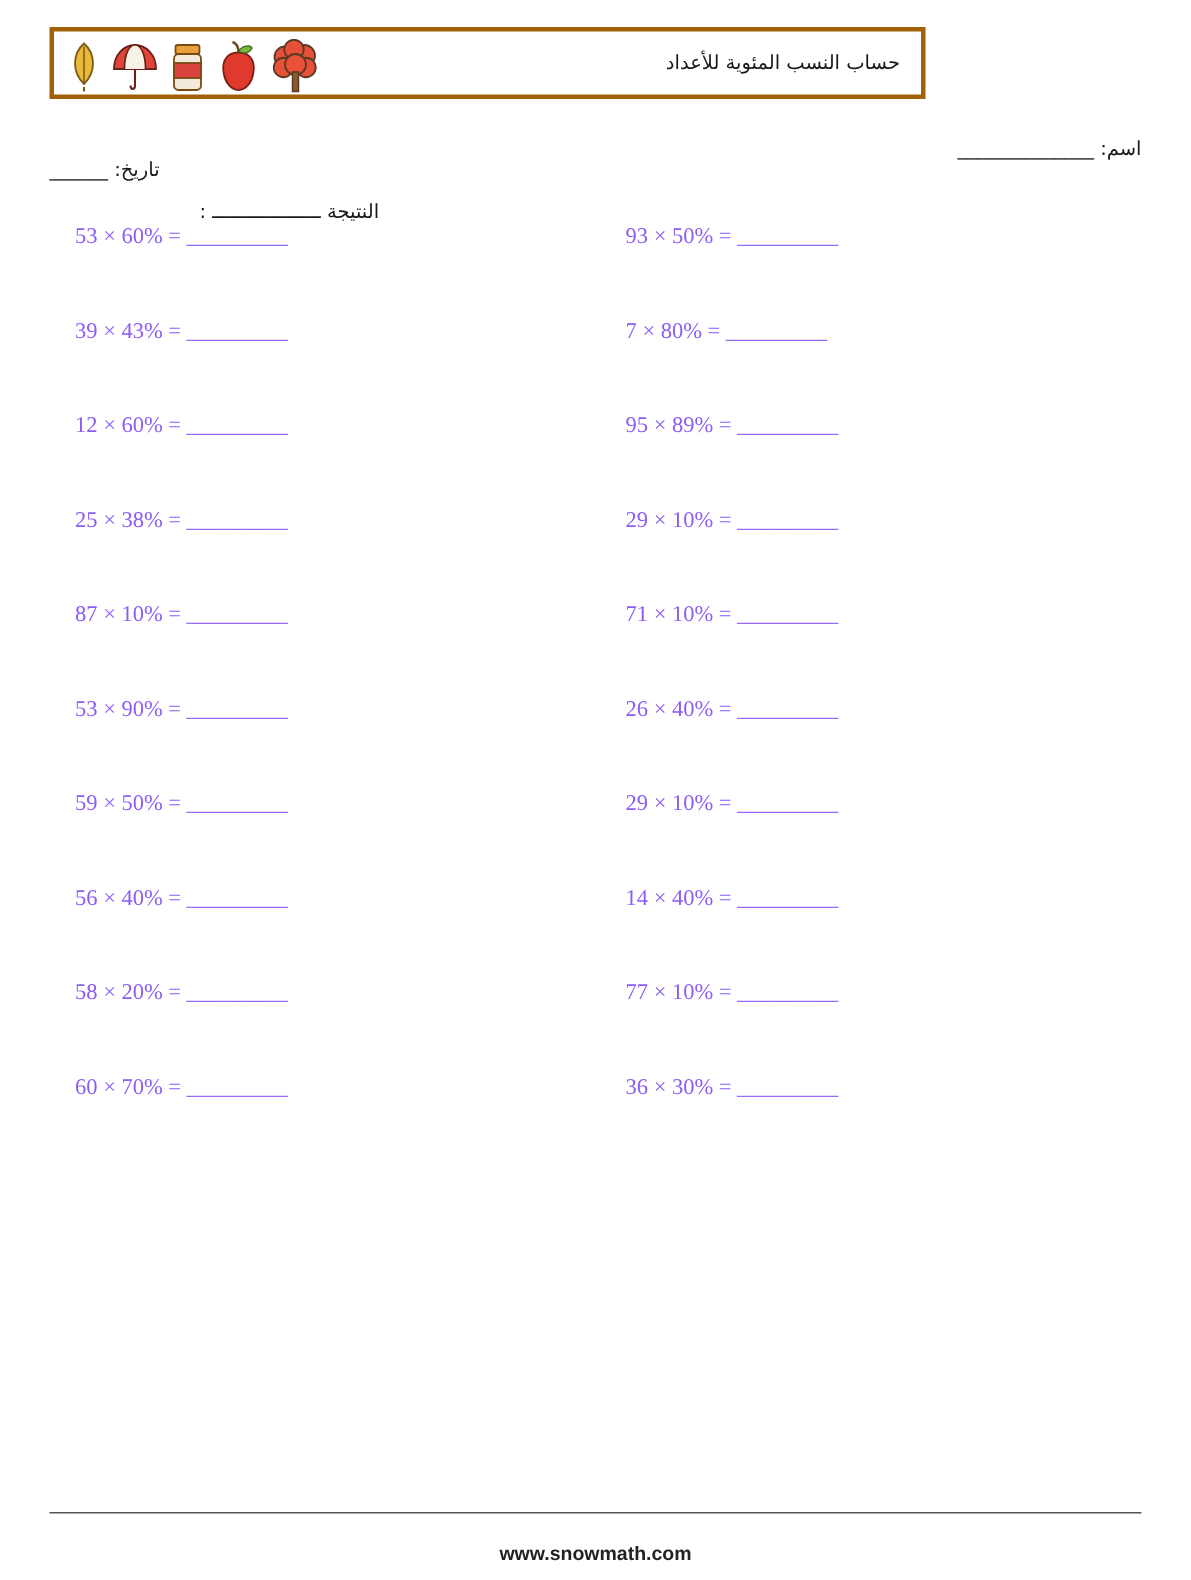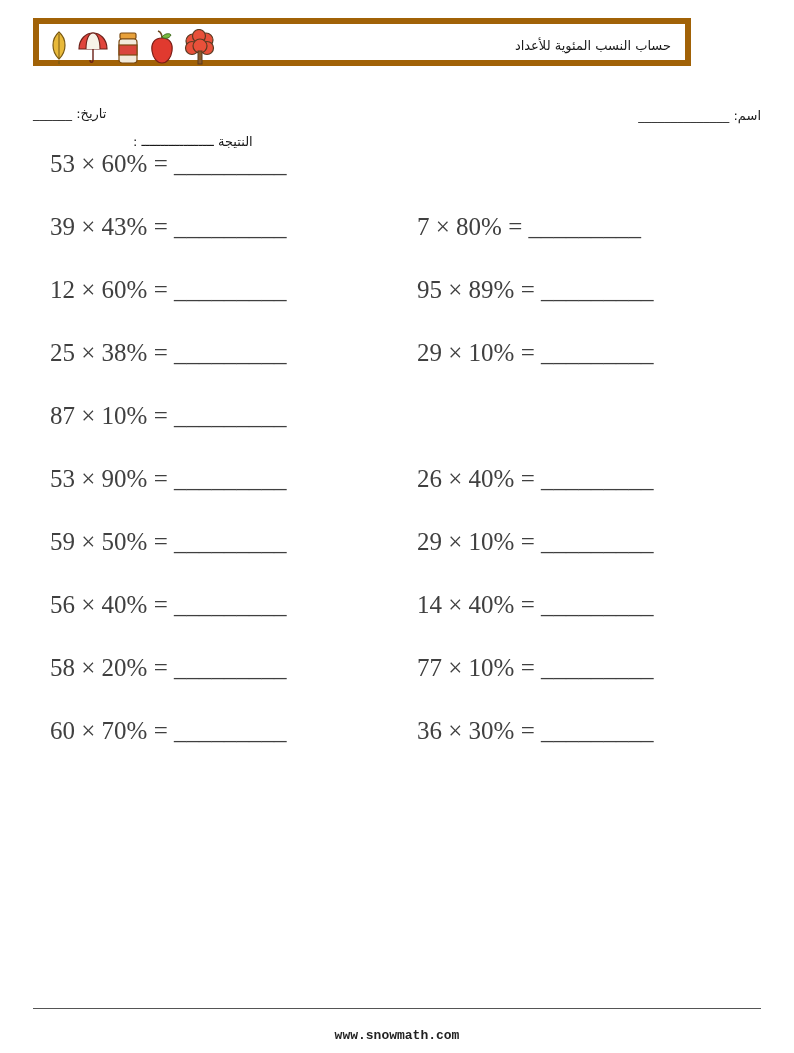--- a/index.html
+++ b/index.html
@@ -20,23 +20,23 @@
     height: 1053px;
     position: relative;
     box-sizing: border-box;
   }
 
   
   .header-box {
     position: absolute;
     left: 33px;
     top: 18px;
-    width: 658px;
+    width: 584px;
     height: 48px;
-    border: 6px solid #a16207;
+    border: 3px solid #a16207;
     box-sizing: border-box;
   }
   .header-icons {
     position: absolute;
     left: 8px;
     top: 3px;
     display: flex;
     align-items: center;
     gap: 6px;
     height: 42px;
@@ -60,21 +60,21 @@
     top: 92px;
     width: 728px;
     height: 22px;
     font-family: "DejaVu Sans", sans-serif;
     font-size: 13px;
     direction: rtl;
   }
   .meta-name {
     position: absolute;
     right: 0px;
-    top: 16px;
+    top: 0px;
     white-space: nowrap;
   }
   .meta-date {
     position: absolute;
     left: 0px;
     top: 14px;
     white-space: nowrap;
   }
   .meta-score {
     position: absolute;
@@ -93,23 +93,23 @@
     direction: ltr;
   }
   .prob-row {
     display: flex;
     flex-direction: row;
     height: 63px;
   }
   .prob-cell {
     width: 364px;
     box-sizing: border-box;
-    font-size: 25px;
+    font-size: 15px;
     font-family: "Liberation Serif", serif;
-    color: #404040;
+    color: #8b5cf6;
     padding-top: 10px;
     white-space: nowrap;
     direction: ltr;
   }
   .prob-cell.left { padding-left: 17px; }
   .prob-cell.right { padding-left: 20px; }
 
   
   .footer-rule {
     position: absolute;
@@ -117,21 +117,21 @@
     top: 1008px;
     width: 728px;
     border-top: 1px solid #555555;
   }
   .footer-text {
     position: absolute;
     left: 0;
     top: 1028px;
     width: 794px;
     text-align: center;
-    font-family: Liberation Mono, monospace;
+    font-family: Liberation Sans, sans-serif;
     font-size: 13px;
     font-weight: bold;
     color: #222222;
   }
 </style>
 </head>
 <body>
 
 <div class="page">
 
@@ -191,35 +191,37 @@
   <div class="meta-row">
     <span class="meta-name">اسم: ______________</span>
     <span class="meta-score">النتيجة ـــــــــــــــــــ :</span>
     <span class="meta-date">تاريخ: ______</span>
   </div>
 
   <div class="problems">
 
     <div class="prob-row">
       <div class="prob-cell left">53 × 60% = _________</div>
+      <div class="prob-cell right">93 × 50% = _________</div>
     </div>
     <div class="prob-row">
       <div class="prob-cell left">39 × 43% = _________</div>
       <div class="prob-cell right">7 × 80% = _________</div>
     </div>
     <div class="prob-row">
       <div class="prob-cell left">12 × 60% = _________</div>
       <div class="prob-cell right">95 × 89% = _________</div>
     </div>
     <div class="prob-row">
       <div class="prob-cell left">25 × 38% = _________</div>
       <div class="prob-cell right">29 × 10% = _________</div>
     </div>
     <div class="prob-row">
       <div class="prob-cell left">87 × 10% = _________</div>
+      <div class="prob-cell right">71 × 10% = _________</div>
     </div>
     <div class="prob-row">
       <div class="prob-cell left">53 × 90% = _________</div>
       <div class="prob-cell right">26 × 40% = _________</div>
     </div>
     <div class="prob-row">
       <div class="prob-cell left">59 × 50% = _________</div>
       <div class="prob-cell right">29 × 10% = _________</div>
     </div>
     <div class="prob-row">

